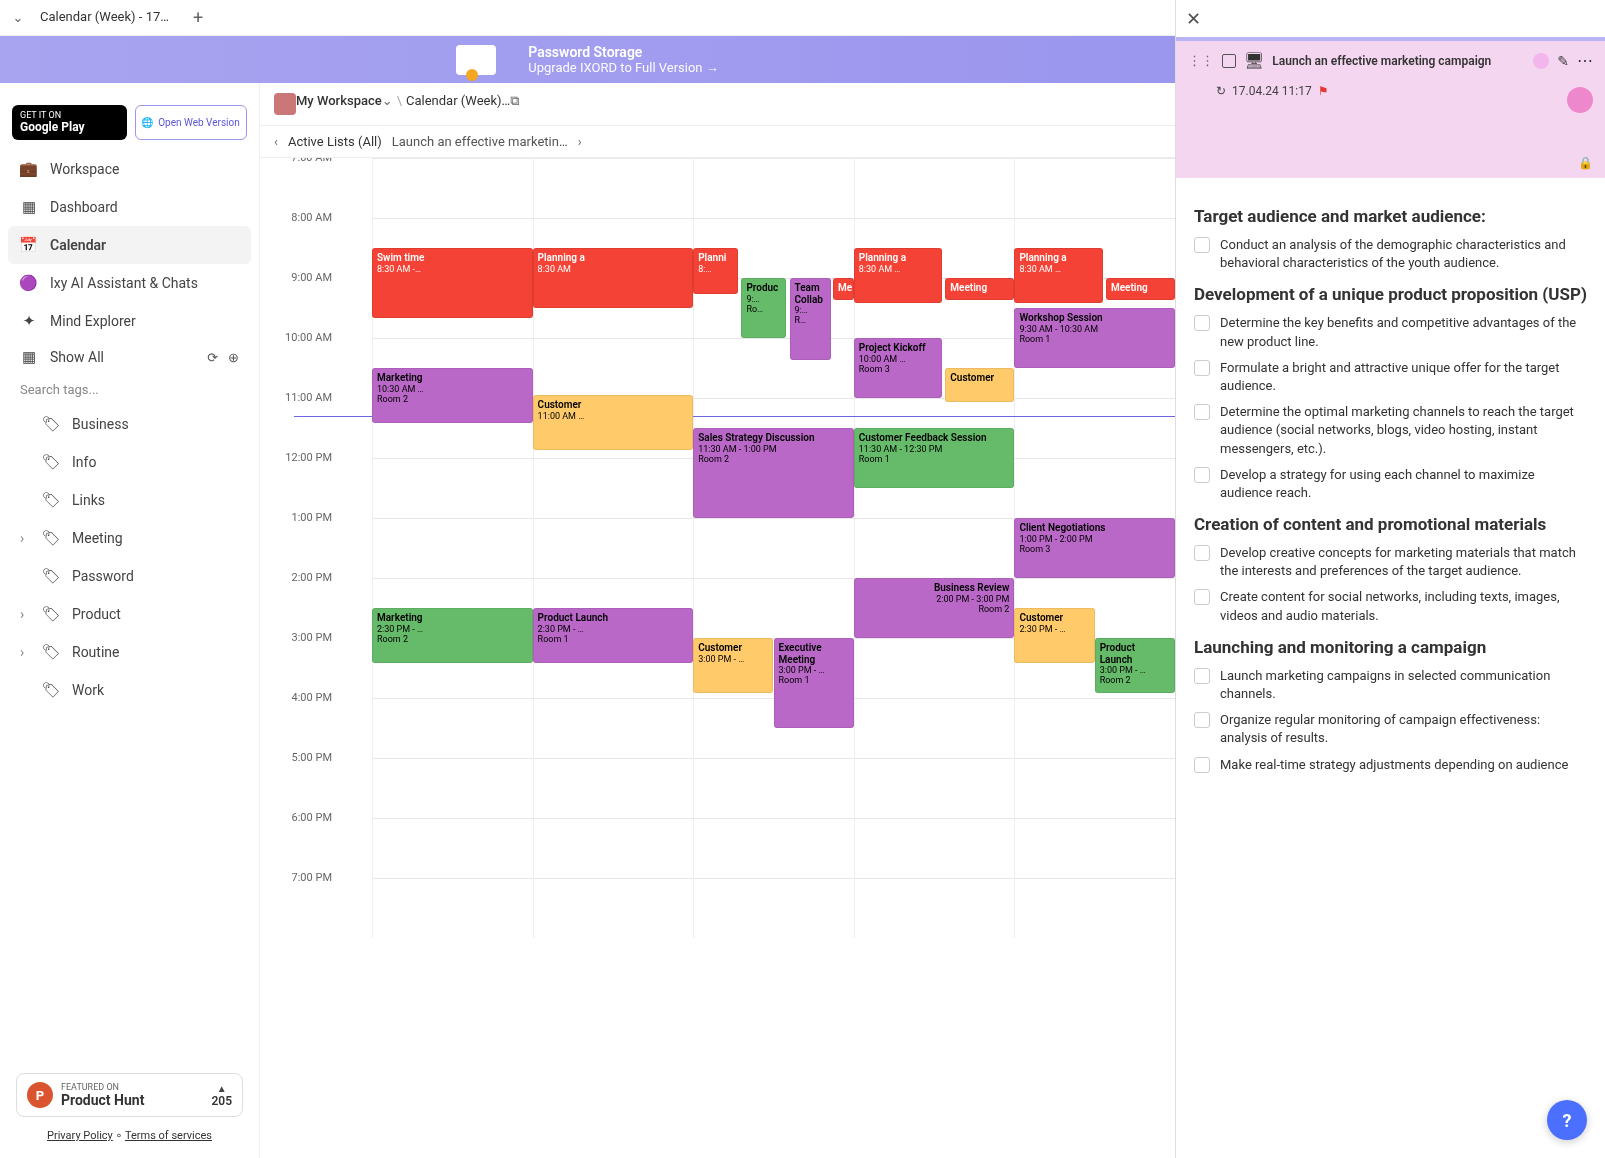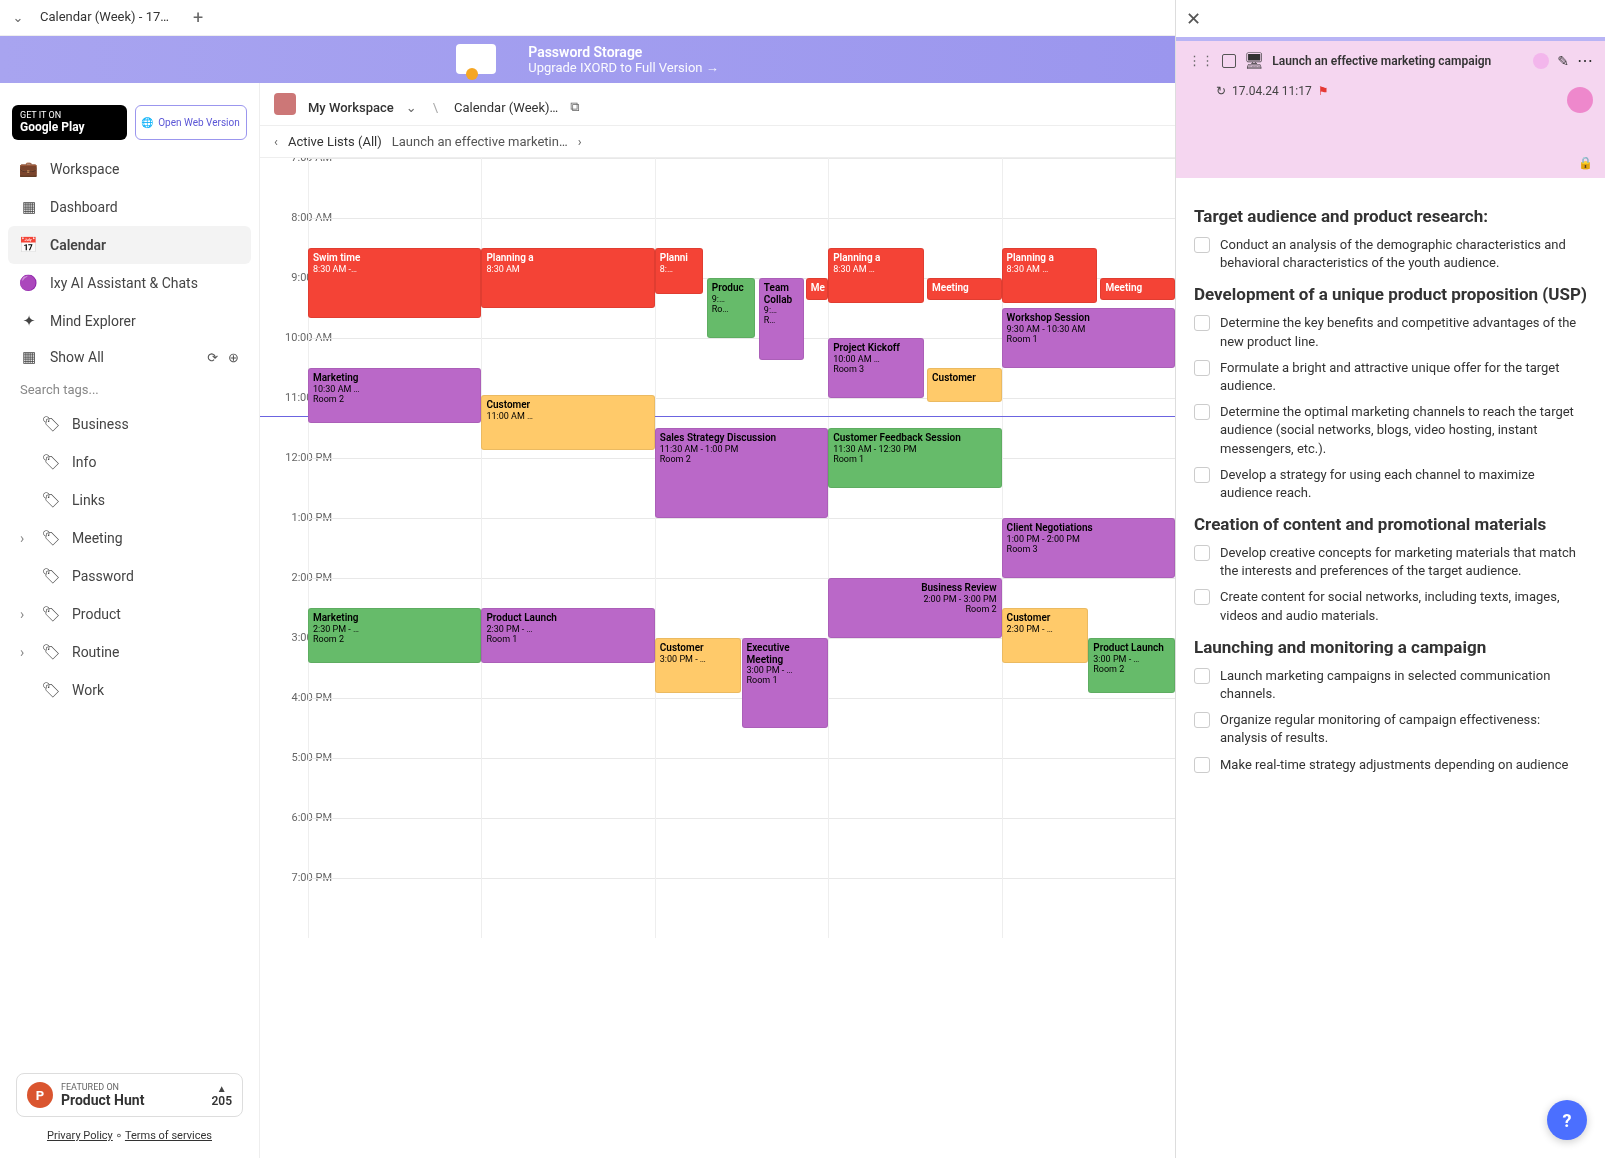--- a/index.html
+++ b/index.html
@@ -4,21 +4,21 @@
 <style>
 *{box-sizing:border-box;margin:0;padding:0;font-family:-apple-system,BlinkMacSystemFont,"Segoe UI",Roboto,sans-serif}
 body{background:#fff;color:#333;font-size:13px;overflow:hidden}
 .app{display:flex;height:100vh}
 .main-col{flex:1;display:flex;flex-direction:column;min-width:0}
 .tabbar{display:flex;align-items:center;height:36px;border-bottom:1px solid #eee;padding:0 8px}
 .tab-chevron{width:20px;text-align:center;color:#666;cursor:pointer}
 .tab{padding:6px 12px;font-size:13px;color:#333;border-bottom:2px solid transparent}
 .tab.active{color:#333}
 .tab-plus{margin-left:12px;color:#666;font-size:18px;cursor:pointer}
-.banner{background:linear-gradient(90deg,#a8a4f0,#9b96ee);color:#fff;padding:8px 32px;display:flex;justify-content:center;gap:32px;position:relative}
+.banner{background:linear-gradient(90deg,#a8a4f0,#9b96ee);color:#fff;padding:8px 32px;display:flex;align-items:center;justify-content:center;gap:32px;position:relative}
 .banner-icon{width:40px;height:30px;background:#fff;border-radius:4px;position:relative}
 .banner-icon::after{content:"";position:absolute;bottom:-6px;left:10px;width:12px;height:12px;background:#f5a623;border-radius:50%}
 .banner-text .banner-title{font-weight:600;font-size:14px}
 .banner-text .banner-sub{font-size:13px;opacity:.95}
 .body-row{flex:1;display:flex;min-height:0}
 .sidebar{width:260px;border-right:1px solid #eee;display:flex;flex-direction:column;padding:12px 8px;overflow-y:auto}
 .logo-row{text-align:center;position:relative;padding:4px 0 2px}
 .logo{font-weight:700;font-size:14px;letter-spacing:.5px}
 .logo-ver{font-size:9px;color:#888}
 .collapse-btn{position:absolute;right:4px;top:6px;font-size:14px;color:#555;cursor:pointer}
@@ -36,31 +36,31 @@
 .footer-card{margin:auto 8px 8px;border:1px solid #ddd;border-radius:8px;padding:8px 10px;display:flex;align-items:center;gap:8px}
 .ph-badge{width:26px;height:26px;border-radius:50%;background:#da552f;color:#fff;font-weight:700;display:flex;align-items:center;justify-content:center}
 .footer-card .txt small{font-size:9px;color:#666;display:block}
 .footer-card .txt b{font-size:14px}
 .footer-card .up{margin-left:auto;text-align:center}
 .footer-card .up .arr{font-size:10px;color:#444}
 .footer-card .up .num{font-size:12px;font-weight:600}
 .legal{text-align:center;font-size:11px;padding:4px;color:#333}
 .legal span{text-decoration:underline;cursor:pointer}
 .calendar-area{flex:1;display:flex;flex-direction:column;min-width:0}
-.cal-header{display:flex;align-items:flex-end;gap:12px;padding:10px 14px;border-bottom:1px solid #eee}
+.cal-header{display:flex;align-items:flex-start;gap:0;padding:10px 14px;border-bottom:1px solid #eee}
 .ws-avatar{width:22px;height:22px;border-radius:4px;background:#c77}
 .cal-header .name{font-weight:500}
 .cal-header .sep{color:#aaa;margin:0 4px}
 .external-icon{color:#666;font-size:13px}
 .cal-sub{display:flex;align-items:center;gap:10px;padding:8px 14px;border-bottom:1px solid #eee;font-size:13px}
 .cal-sub .chev{color:#666;cursor:pointer}
 .grid-wrap{flex:1;overflow:auto;position:relative}
 .time-col{position:absolute;left:0;top:0;width:80px}
 .time-label{height:60px;text-align:right;padding-right:8px;font-size:11px;color:#666;position:relative;top:-7px}
-.grid{margin-left:48px;position:relative}
+.grid{margin-left:112px;position:relative}
 .hour-row{height:60px;border-top:1px solid #e8e8e8}
 .day-lines{position:absolute;inset:0;display:flex}
 .day-lines div{flex:1;border-left:1px solid #eee}
 .now-line{position:absolute;left:-78px;right:0;border-top:1px solid #6b64e0}
 .event{position:absolute;border-radius:3px;padding:3px 4px;font-size:10px;line-height:1.15;overflow:hidden;color:#000;border:1px solid rgba(0,0,0,.08)}
 .event .et{font-weight:600}
 .event .eti{font-size:9px}
 .event .er{font-size:9px}
 .ev-red{background:#f44336;color:#fff}
 .ev-purple{background:#ba68c8;color:#000}
@@ -404,21 +404,21 @@
       </div>
       <div class="detail-meta">
         <span>↻</span>
         <span>17.04.24 11:17</span>
         <span class="flag">⚑</span>
       </div>
       <div class="avatar"></div>
       <span class="lock">🔒</span>
     </div>
     <div class="detail-body" id="detail-body">
-        <h3>Target audience and product research:</h3>
+        <h3>Target audience and market audience:</h3>
         <div class="check-row">
           <span class="cb"></span>
           <span>Conduct an analysis of the demographic characteristics and behavioral characteristics of the youth audience.</span>
         </div>
         <h3>Development of a unique product proposition (USP)</h3>
         <div class="check-row">
           <span class="cb"></span>
           <span>Determine the key benefits and competitive advantages of the new product line.</span>
         </div>
         <div class="check-row">

